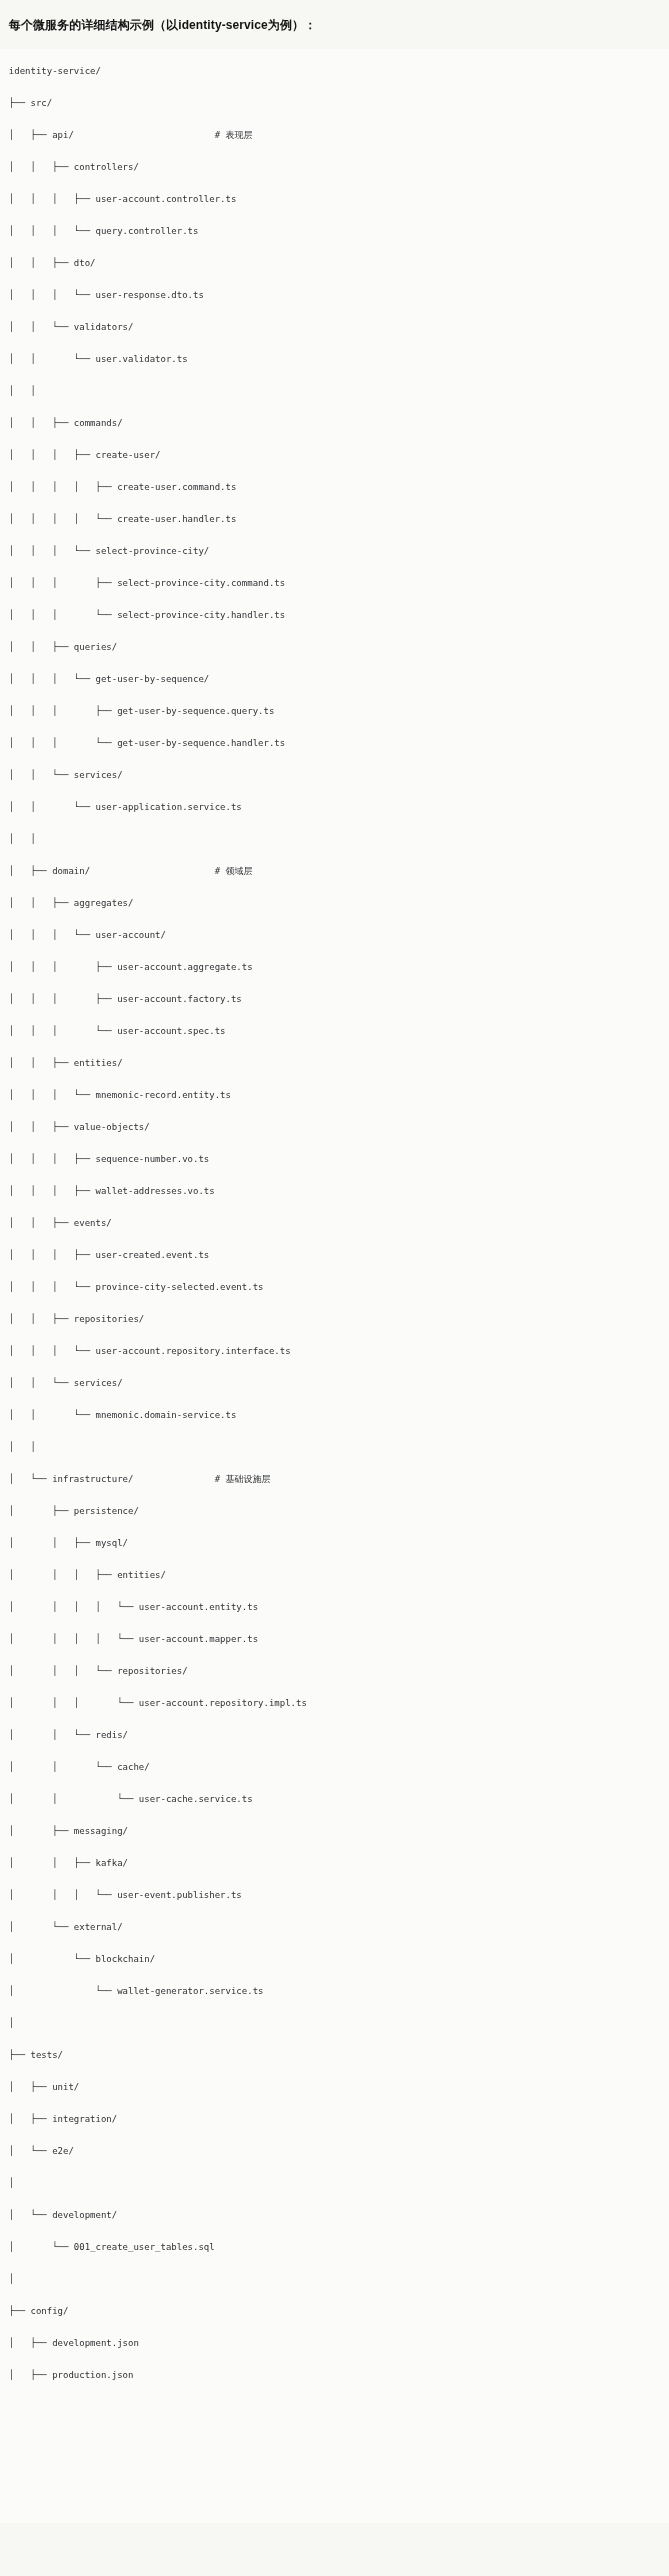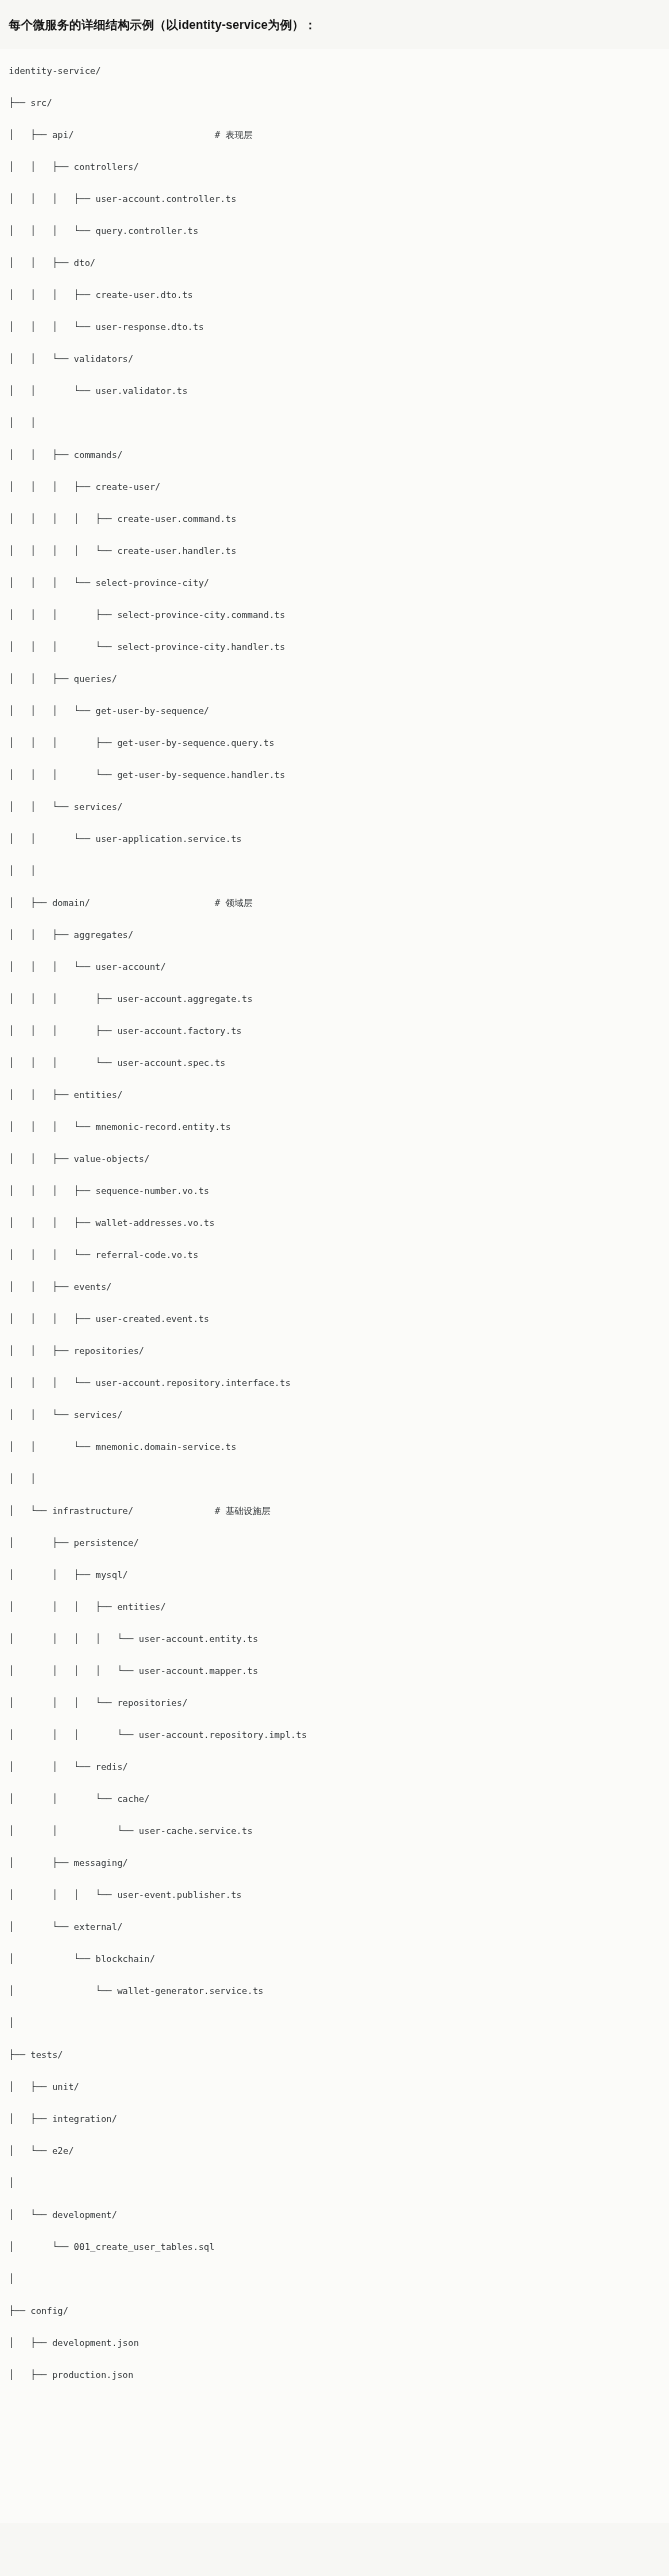--- a/index.html
+++ b/index.html
@@ -66,21 +66,20 @@
   <div class="rule"></div>
 
   <div class="code-block">
     <pre class="tree"><span class="tree-line">identity-service/</span>
 <span class="tree-line">├── src/</span>
 <span class="tree-line">│   ├── api/                          # 表现层</span>
 <span class="tree-line">│   │   ├── controllers/</span>
 <span class="tree-line">│   │   │   ├── user-account.controller.ts</span>
 <span class="tree-line">│   │   │   └── query.controller.ts</span>
 <span class="tree-line">│   │   ├── dto/</span>
-<span class="tree-line">│   │   │   ├── create-user.dto.ts</span>
 <span class="tree-line">│   │   │   └── user-response.dto.ts</span>
 <span class="tree-line">│   │   └── validators/</span>
 <span class="tree-line">│   │       └── user.validator.ts</span>
 <span class="tree-line">│   │</span>
 <span class="tree-line">│   │   ├── commands/</span>
 <span class="tree-line">│   │   │   ├── create-user/</span>
 <span class="tree-line">│   │   │   │   ├── create-user.command.ts</span>
 <span class="tree-line">│   │   │   │   └── create-user.handler.ts</span>
 <span class="tree-line">│   │   │   └── select-province-city/</span>
 <span class="tree-line">│   │   │       ├── select-province-city.command.ts</span>
@@ -96,40 +95,41 @@
 <span class="tree-line">│   │   ├── aggregates/</span>
 <span class="tree-line">│   │   │   └── user-account/</span>
 <span class="tree-line">│   │   │       ├── user-account.aggregate.ts</span>
 <span class="tree-line">│   │   │       ├── user-account.factory.ts</span>
 <span class="tree-line">│   │   │       └── user-account.spec.ts</span>
 <span class="tree-line">│   │   ├── entities/</span>
 <span class="tree-line">│   │   │   └── mnemonic-record.entity.ts</span>
 <span class="tree-line">│   │   ├── value-objects/</span>
 <span class="tree-line">│   │   │   ├── sequence-number.vo.ts</span>
 <span class="tree-line">│   │   │   ├── wallet-addresses.vo.ts</span>
-<span class="tree-line">│   │   │   └── referral-code.vo.ts</span>
 <span class="tree-line">│   │   ├── events/</span>
 <span class="tree-line">│   │   │   ├── user-created.event.ts</span>
+<span class="tree-line">│   │   │   └── province-city-selected.event.ts</span>
 <span class="tree-line">│   │   ├── repositories/</span>
 <span class="tree-line">│   │   │   └── user-account.repository.interface.ts</span>
 <span class="tree-line">│   │   └── services/</span>
 <span class="tree-line">│   │       └── mnemonic.domain-service.ts</span>
 <span class="tree-line">│   │</span>
 <span class="tree-line">│   └── infrastructure/               # 基础设施层</span>
 <span class="tree-line">│       ├── persistence/</span>
 <span class="tree-line">│       │   ├── mysql/</span>
 <span class="tree-line">│       │   │   ├── entities/</span>
 <span class="tree-line">│       │   │   │   └── user-account.entity.ts</span>
 <span class="tree-line">│       │   │   │   └── user-account.mapper.ts</span>
 <span class="tree-line">│       │   │   └── repositories/</span>
 <span class="tree-line">│       │   │       └── user-account.repository.impl.ts</span>
 <span class="tree-line">│       │   └── redis/</span>
 <span class="tree-line">│       │       └── cache/</span>
 <span class="tree-line">│       │           └── user-cache.service.ts</span>
 <span class="tree-line">│       ├── messaging/</span>
+<span class="tree-line">│       │   ├── kafka/</span>
 <span class="tree-line">│       │   │   └── user-event.publisher.ts</span>
 <span class="tree-line">│       └── external/</span>
 <span class="tree-line">│           └── blockchain/</span>
 <span class="tree-line">│               └── wallet-generator.service.ts</span>
 <span class="tree-line">│</span>
 <span class="tree-line">├── tests/</span>
 <span class="tree-line">│   ├── unit/</span>
 <span class="tree-line">│   ├── integration/</span>
 <span class="tree-line">│   └── e2e/</span>
 <span class="tree-line">│</span>

